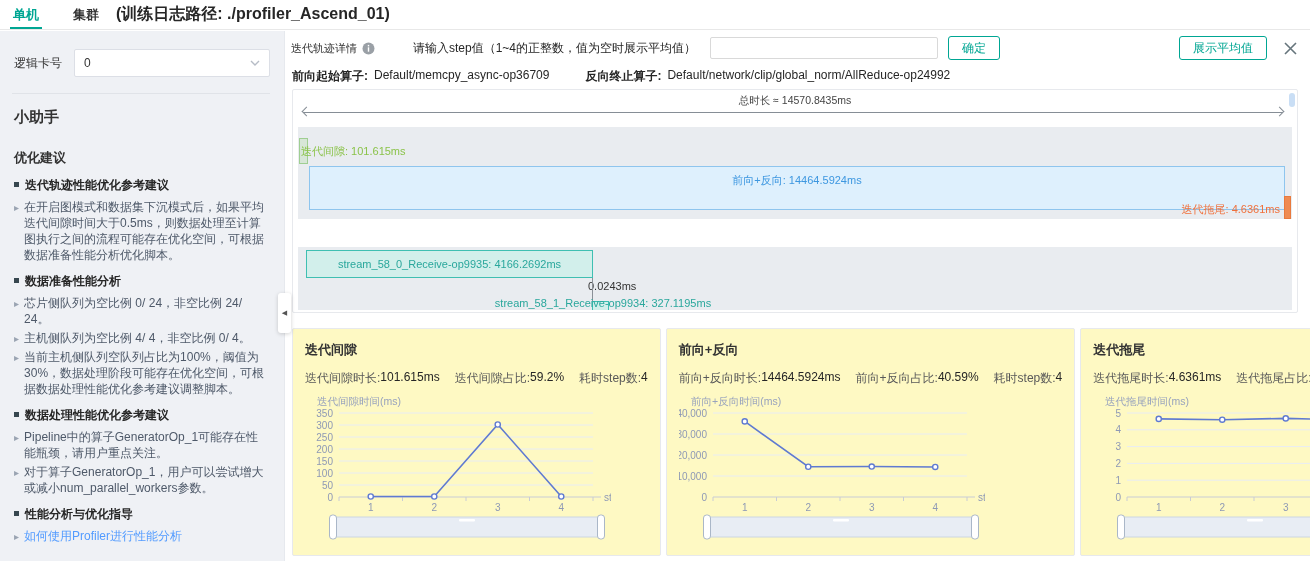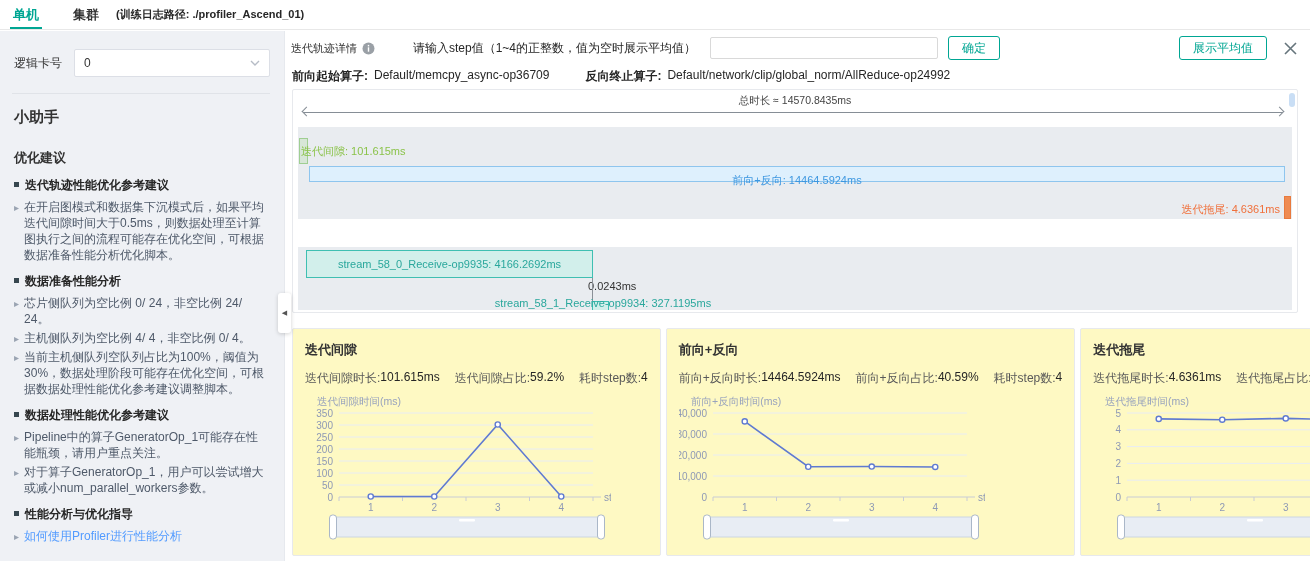--- a/index.html
+++ b/index.html
@@ -7,21 +7,21 @@
   body {
     font-family: "Liberation Sans","DejaVu Sans",sans-serif;
     font-size: 12px; color:#333; background:#fff; position:relative; overflow:hidden;
   }
   
   .app-header { height:30px; border-bottom:1px solid #e8e8e8; display:flex; align-items:center; padding-left:10px; }
   .tab { font-weight:bold; font-size:13px; height:100%; display:flex; align-items:center; position:relative; cursor:pointer; padding:0 3px; }
   .tab.active { color:#00a693; }
   .tab.active::after { content:""; position:absolute; bottom:0; left:0; right:0; height:2px; background:#00a693; }
   .tab + .tab { margin-left:28px; }
-  .log-path { margin-left:14px; font-weight:bold; font-size:11px; color:#262626; }
+  .log-path { margin-left:14px; font-weight:bold; font-size:16px; color:#262626; }
 
   
   .sidebar { position:absolute; left:0; top:31px; bottom:0; width:285px; background:#eff1f5;
              border-right:1px solid #e6e9ee; padding:14px 14px 0 12px; }
   .card-row { display:flex; align-items:center; gap:12px; margin:4px 0 0 2px; }
   .card-label { color:#333; }
   .select { width:196px; height:28px; background:#fff; border:1px solid #dcdfe6; border-radius:2px;
             display:flex; align-items:center; justify-content:space-between; padding:0 9px; color:#333; cursor:pointer; }
   .divider { height:1px; background:#e0e3e8; margin:16px 0 14px; }
   .assist-title { font-size:15px; font-weight:bold; margin:4px 0 22px 2px; }
@@ -59,21 +59,21 @@
   .total-label { position:absolute; top:4px; left:0; right:0; text-align:center; font-size:10.5px; color:#444; }
   .total-arrow { position:absolute; top:22px; left:10px; right:14px; height:1px; background:#868e96; }
   .ah { position:absolute; width:7px; height:7px; top:-4px; border-left:1px solid #868e96; border-bottom:1px solid #868e96; }
   .ah.l { left:0; transform:rotate(45deg); }
   .ah.r { right:0; transform:rotate(225deg); }
   .band { position:absolute; left:5px; right:5px; background:#e9ecf0; overflow:hidden; }
   .band1 { top:37px; height:92px; }
   .band2 { top:157px; height:63px; }
   .gap-box { position:absolute; left:1px; top:11px; width:9px; height:26px; border:1px solid #9fce92; background:rgba(176,216,160,.30); }
   .gap-label { position:absolute; left:3px; top:17px; font-size:11px; color:#8bc34a; white-space:nowrap; }
-  .fb-bar { position:absolute; left:11px; right:7px; top:39px; height:16px; background:#def0fd; border:1px solid #8ec5ee;
+  .fb-bar { position:absolute; left:11px; right:7px; top:39px; height:44px; background:#def0fd; border:1px solid #8ec5ee;
             text-align:center; line-height:26px; font-size:11px; color:#3d97e0; }
   .tail-box { position:absolute; right:1px; top:69px; width:7px; height:23px; background:#ef8b52; border:1px solid #e87a3e; }
   .tail-label { position:absolute; right:12px; top:75px; font-size:11px; color:#f0703b; white-space:nowrap; }
   .stream0-bar { position:absolute; left:8px; top:3px; width:287px; height:28px; background:#d2efeb; border:1px solid #3fbfb2;
                  text-align:center; line-height:26px; font-size:11px; color:#2aa79c; }
   .link-label { position:absolute; left:290px; top:33px; font-size:11px; color:#333; }
   .vline { position:absolute; left:294px; top:31px; height:25px; width:1px; background:#8a9097; }
   .stream1-bar { position:absolute; left:294px; top:54px; width:17px; height:12px; background:#d2efeb; border:1px solid #3fbfb2; }
   .stream1-label { position:absolute; left:160px; width:290px; top:50px; text-align:center; font-size:11px; color:#2aa79c; }
   .tl-scrollbar { position:absolute; right:2px; top:3px; width:6px; height:14px; background:#c9def5; border-radius:3px; cursor:pointer; }

